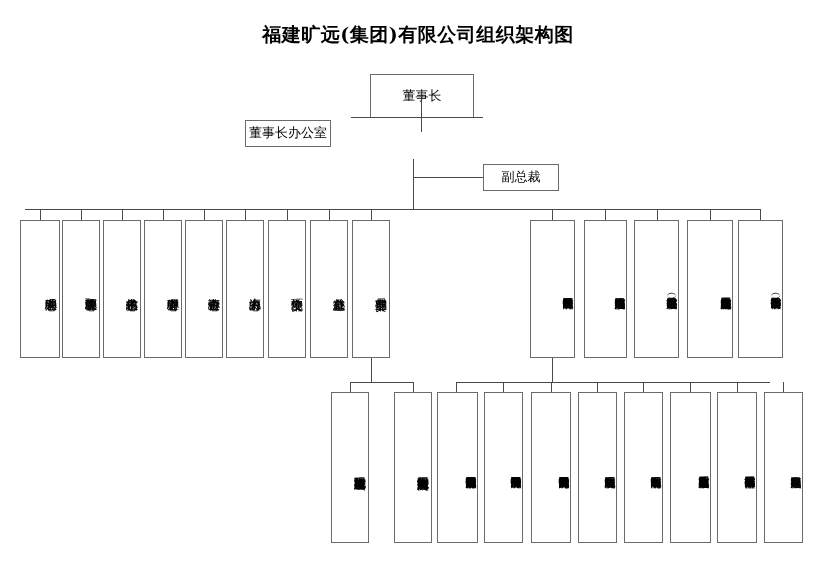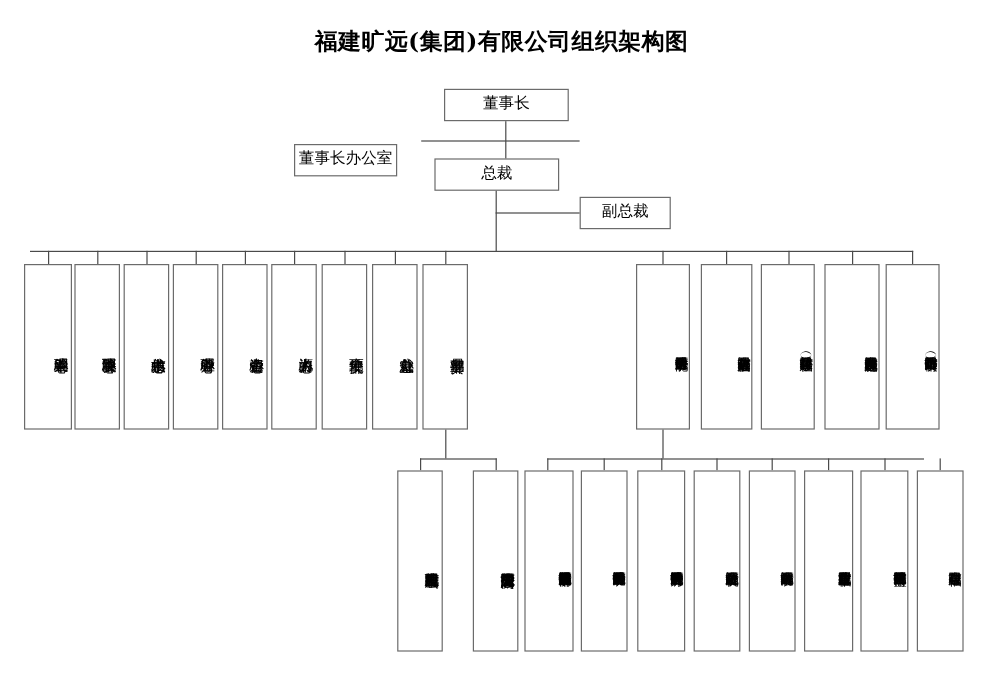--- a/index.html
+++ b/index.html
@@ -55,26 +55,25 @@
   .ln.hz{height:1px;}
   .ln.vt{width:1px;}
 </style>
 </head>
 <body>
 
 <div id="chart">
 
   <div class="title">福建旷远(集团)有限公司组织架构图</div>
 
-  <div class="box h" style="left:370px;top:74px;width:104px;height:27px;">董事长</div>
+  <div class="box h" style="left:370px;top:74px;width:104px;height:44px;">董事长</div>
 
   <div class="box h" style="left:245px;top:120px;width:86px;height:27px;">董事长办公室</div>
 
 
-  <div class="box h" style="left:362px;top:132px;width:104px;height:27px;">总裁</div>
 
   <div class="box h" style="left:483px;top:164px;width:76px;height:27px;">副总裁</div>
 
   <div class="ln vt" style="left:421px;top:101px;height:31px;"></div>
   <div class="ln hz" style="left:351px;top:117px;width:132px;"></div>
   <div class="ln vt" style="left:413px;top:159px;height:51px;"></div>
   <div class="ln hz" style="left:413px;top:177px;width:70px;"></div>
 
   <div class="ln hz" style="left:25px;top:209px;width:736px;height:1px;background:#4a4a4a;"></div>
 

